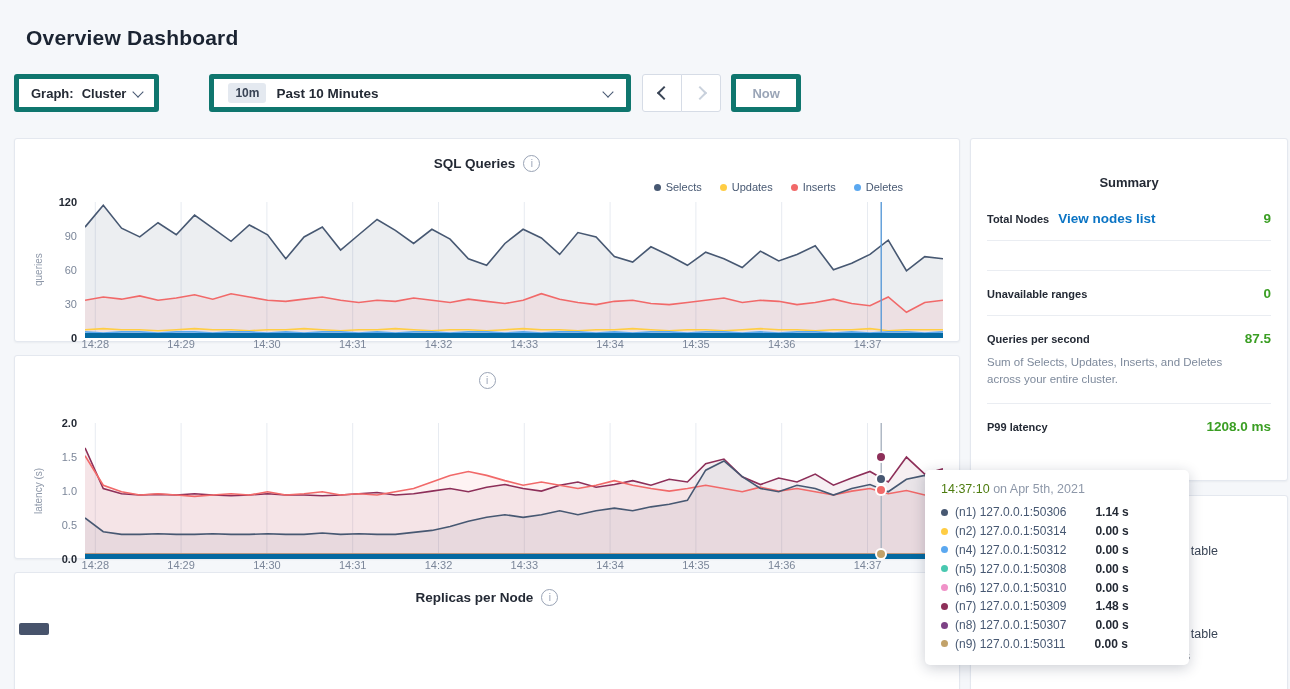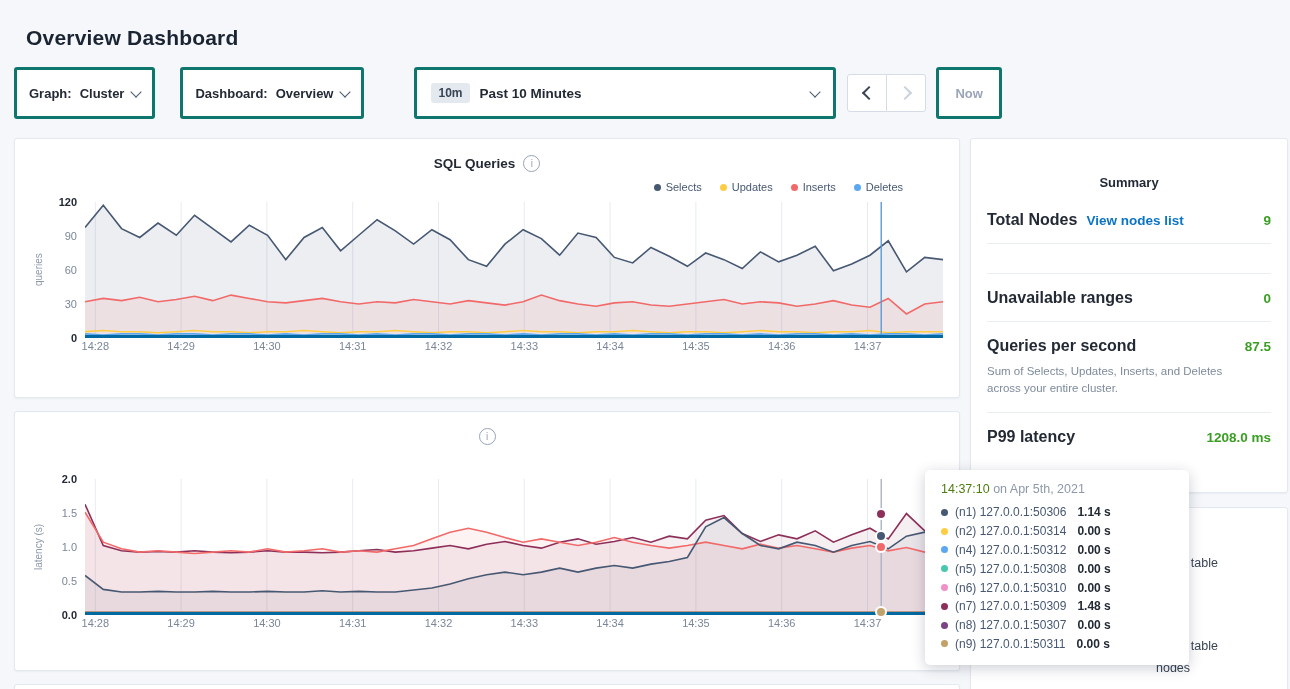--- a/index.html
+++ b/index.html
@@ -6,21 +6,21 @@
   body{
     width:1290px;height:689px;position:relative;
     background:#f5f7fa;color:#242a35;
     font-family:"Liberation Sans",sans-serif;
   }
   
   .page-header{padding:14px 0 0 14px;}
   .page-header h1{margin:12px;font-size:21px;font-weight:600;color:#1b2432;letter-spacing:.2px;}
   
   .toolbar{display:flex;align-items:center;margin:24px 14px 0 14px;height:38px;}
-  .ctrl{background:#fff;border:3px solid #0f766e;border-radius:3px;height:52px;box-sizing:border-box;
+  .ctrl{background:#fff;border:5px solid #0f766e;border-radius:3px;height:38px;box-sizing:border-box;
         display:flex;align-items:center;font-size:13px;font-weight:700;color:#242a35;cursor:pointer;}
   .dropdown{padding:0 12px;gap:8px;}
   .dd2{margin-left:25px;}
   .caret{display:inline-block;width:7px;height:7px;border-right:1.5px solid #475872;border-bottom:1.5px solid #475872;transform:rotate(45deg);margin-top:-3px;}
   .time-range{width:422px;margin-left:50px;padding:0 14px;gap:10px;}
   .badge-10m{background:#e4e9f0;border-radius:3px;padding:3px 7px;font-size:12px;font-weight:700;color:#394455;}
   .tr-label{flex:1;font-size:13.5px;}
   .nav-btns{display:flex;margin-left:11px;}
   .nav-btn{width:40px;height:38px;box-sizing:border-box;background:#fff;border:1px solid #d6dce6;
            display:flex;align-items:center;justify-content:center;cursor:pointer;}
@@ -29,87 +29,82 @@
   .arr{display:inline-block;width:8px;height:8px;border-right:2px solid #394455;border-bottom:2px solid #394455;}
   .arr-left{transform:rotate(135deg);margin-left:3px;}
   .arr-right{transform:rotate(-45deg);margin-right:3px;border-color:#c9d1dc;}
   .now-btn{margin-left:10px;padding:13px 16px;color:#9aa5b7;}
   
   .main{display:flex;align-items:flex-start;gap:10px;margin:26px 2px 0 14px;}
   .left-col{width:946px;display:flex;flex-direction:column;gap:13px;}
   .right-col{width:318px;display:flex;flex-direction:column;gap:14px;}
   .card{background:#fff;border:1px solid #e4e8ef;border-radius:3px;box-shadow:0 1px 2px rgba(22,33,57,.05);box-sizing:border-box;}
   
-  .chart-card{height:260px;padding:12px 16px 0 16px;position:relative;}
+  .chart-card{height:204px;padding:12px 16px 0 16px;position:relative;}
   .chart-card.cut{height:200px;}
   .chart-title-row{display:flex;justify-content:center;align-items:center;gap:8px;padding-top:4px;
                    font-size:13.5px;font-weight:700;color:#242a35;}
   .info-icon{width:15px;height:15px;border:1.4px solid #99a3b5;border-radius:50%;color:#99a3b5;
              display:flex;align-items:center;justify-content:center;font-size:10px;font-weight:400;}
   .info-icon::after{content:"i";}
   .legend-row{display:flex;justify-content:flex-end;gap:18px;padding:8px 40px 0 0;height:14px;}
   .legend-item{display:flex;align-items:center;gap:5px;font-size:11px;color:#475872;cursor:pointer;}
   .legend-dot{width:7px;height:7px;border-radius:50%;display:inline-block;}
   .chart-body{display:flex;margin-top:8px;height:136px;}
   .chart-body.no-legend{margin-top:34px;}
   .y-axis-title{width:14px;display:flex;align-items:center;justify-content:center;
                 writing-mode:vertical-rl;transform:rotate(180deg);font-size:10px;color:#8e98a9;}
   .y-ticks{width:40px;position:relative;font-size:11px;color:#7b8699;}
   .y-ticks span{position:absolute;right:8px;transform:translateY(-50%);}
   .y-ticks span.edge{font-weight:700;color:#242a35;}
-  .plot-wrap{flex:1;position:relative;border-bottom:3px solid #0369a1;}
+  .plot-wrap{flex:1;position:relative;border-bottom:5px solid #0369a1;}
   svg.plot{position:absolute;left:0;top:0;width:100%;height:100%;display:block;}
   .x-ticks{position:absolute;top:100%;left:0;right:0;height:18px;margin-top:5px;font-size:11px;color:#7b8699;}
   .x-ticks span{position:absolute;transform:translateX(-50%);white-space:nowrap;}
   .hover-dot{position:absolute;width:8px;height:8px;border-radius:50%;transform:translate(-50%,-50%);
              box-shadow:0 0 0 2px #fff;z-index:3;}
   .partial-element{position:absolute;left:4px;top:50px;width:30px;height:12px;background:#47536b;border-radius:2px;}
   
   .summary-card{padding:32px 16px;}
   .summary-header{text-align:center;font-size:13px;font-weight:700;color:#242a35;padding:4px 0 6px 0;}
   .sum-row{padding:15px 0 14px 0;}
   .sum-row + .sum-row{border-top:1px solid #eaedf2;}
   .sum-line{display:flex;align-items:baseline;}
-  .sum-label{font-size:16px;font-weight:700;color:#242a35;}
+  .sum-label{font-size:11px;font-weight:700;color:#242a35;}
   .sum-link{font-size:13.5px;font-weight:700;color:#0b74c4;margin-left:9px;text-decoration:none;cursor:pointer;}
   .sum-value{margin-left:auto;font-size:13.5px;font-weight:700;color:#3a9e23;}
   .sum-desc{font-size:11.5px;color:#7e8a9c;line-height:1.5;margin-top:8px;padding-right:14px;}
   
   .events-card{height:260px;position:relative;overflow:hidden;}
   .frag{position:absolute;font-size:12.5px;color:#394455;}
   .frag-0{top:48px;left:185px;}
   .frag-1{top:131px;left:185px;}
   .frag-2{top:153px;left:185px;}
   
   .chart-tooltip{position:absolute;left:925px;top:470px;width:232px;background:#fff;border-radius:5px;
                  box-shadow:0 3px 14px rgba(22,33,57,.22);padding:12px 16px;z-index:40;}
   .tt-title{font-size:12.5px;margin-bottom:7px;}
   .tt-time{color:#4d7c0f;}
   .tt-date{color:#8e98a9;}
   .tt-row{display:flex;align-items:center;gap:7px;padding:2.4px 0;font-size:12px;}
   .tt-dot{width:7px;height:7px;border-radius:50%;flex:none;}
   .tt-label{color:#475872;}
-  .tt-value{font-weight:700;color:#242a35;margin-left:4px;}
+  .tt-value{font-weight:700;color:#242a35;margin-left:22px;}
 </style>
 </head>
 <body>
 
 <div class="page-header">
   <h1>Overview Dashboard</h1>
 </div>
 
 <div class="toolbar">
   <div class="ctrl dropdown">
     <span>Graph:</span>
     <span>Cluster</span>
-    <span class="caret"></span>
-  </div>
-  <div class="ctrl dropdown dd2">
-    <span>Dashboard:</span>
-    <span>Overview</span>
     <span class="caret"></span>
   </div>
   <div class="ctrl time-range">
     <span class="badge-10m">10m</span>
     <span class="tr-label">Past 10 Minutes</span>
     <span class="caret"></span>
   </div>
   <div class="nav-btns">
     <div class="nav-btn prev">
       <span class="arr arr-left"></span>

